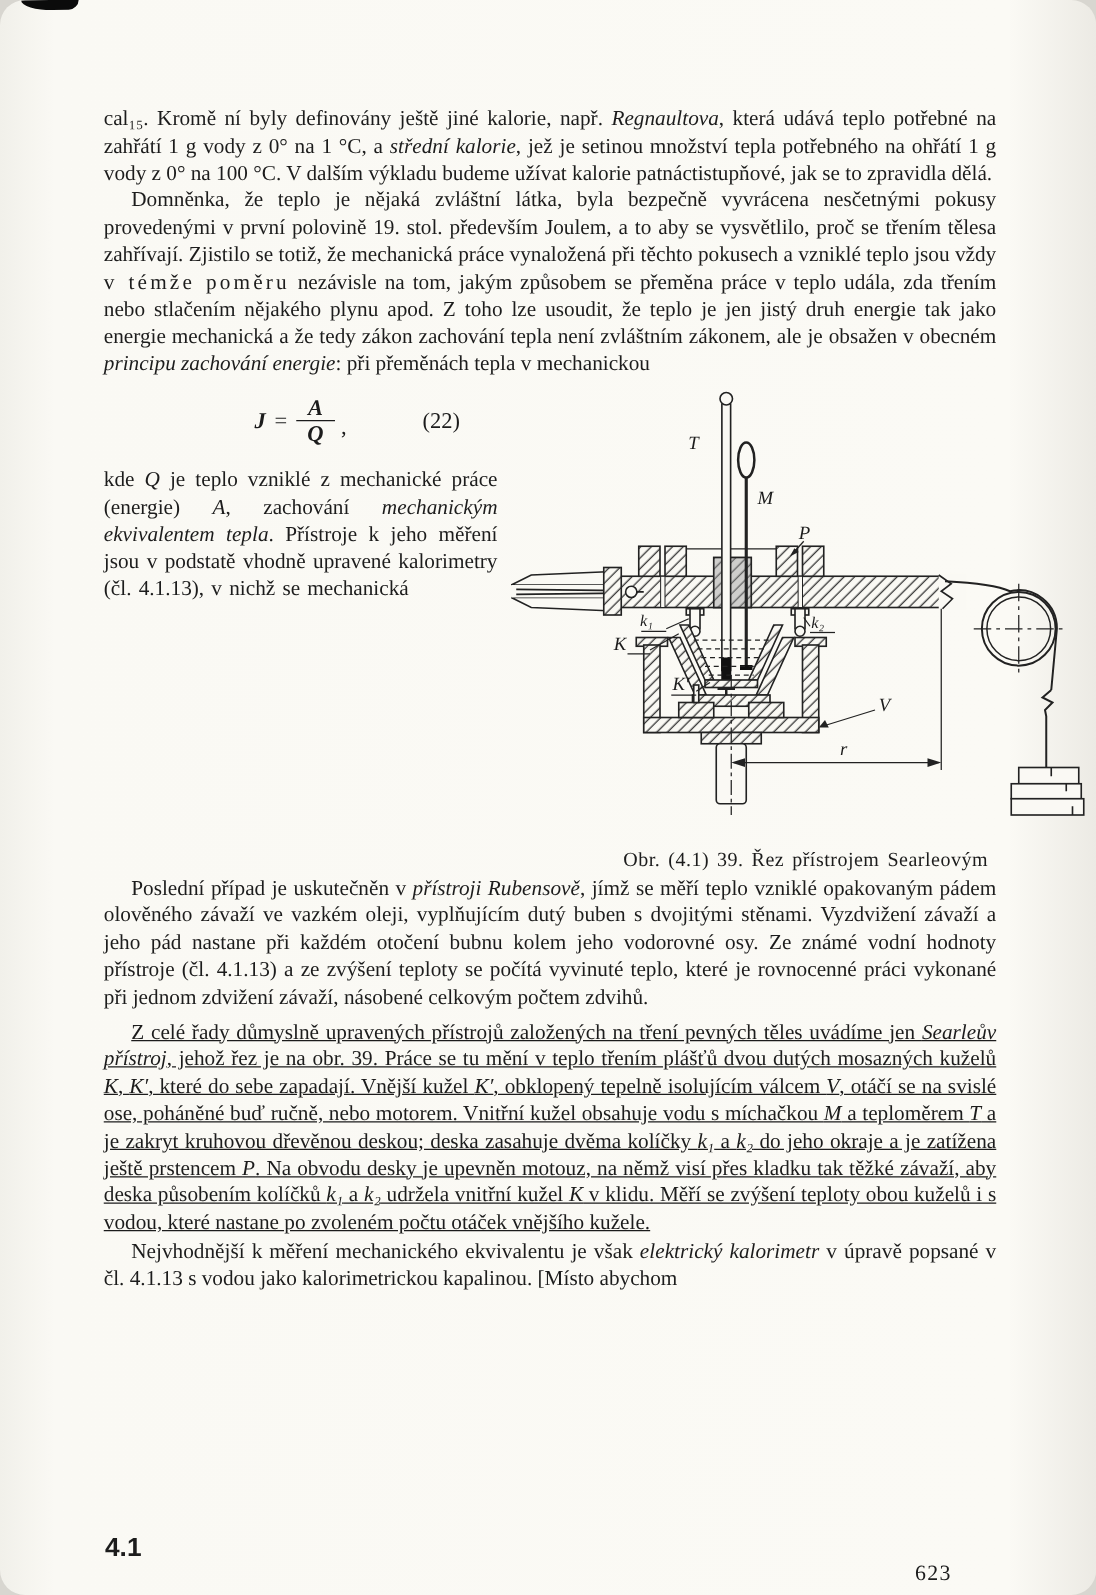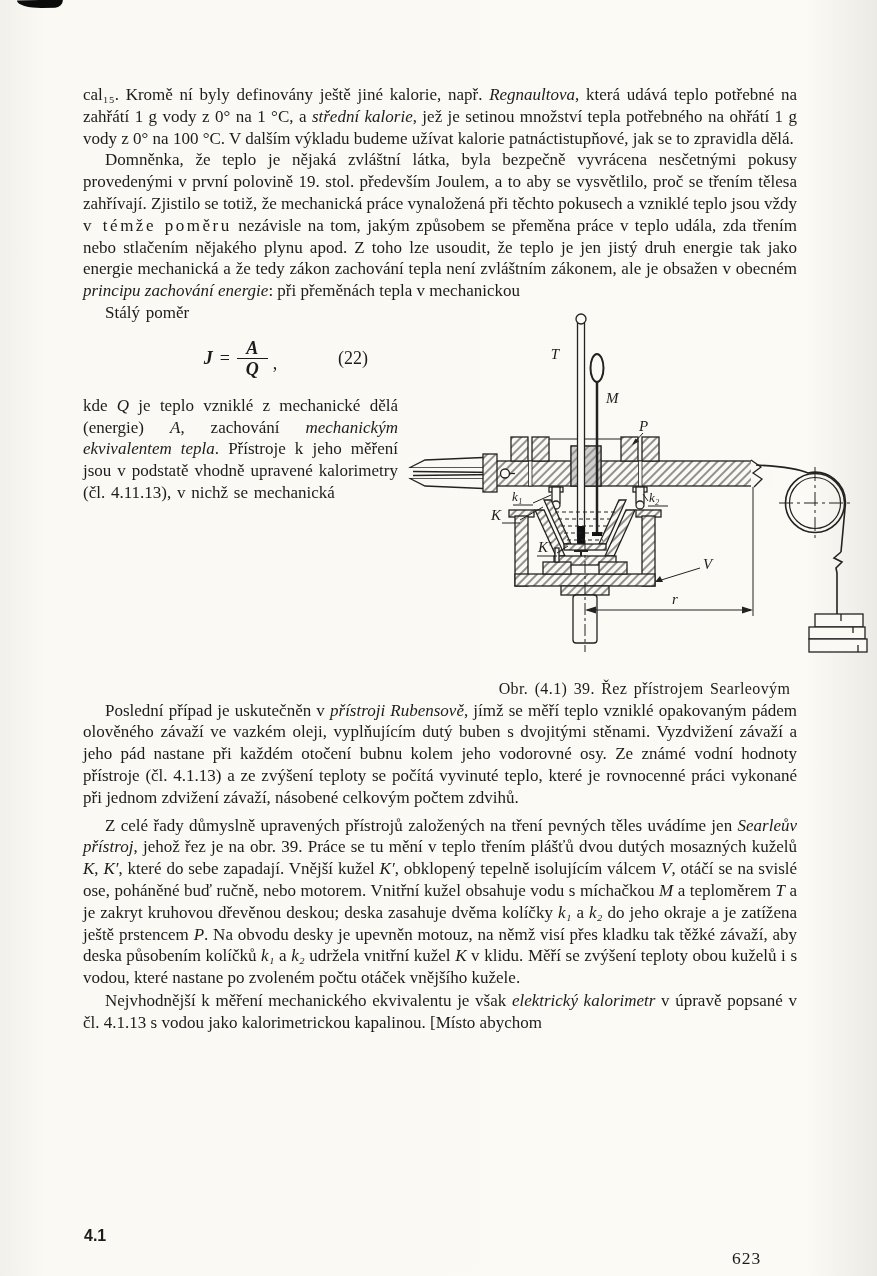--- a/index.html
+++ b/index.html
@@ -4,81 +4,81 @@
 <style>
   html,body{margin:0;padding:0;background:#d8d6d0;}
   .page{
     position:relative;
     width:877px;height:1276px;
     margin:0 auto;
     background:linear-gradient(90deg,#f1f0ea 0,#faf9f4 5%,#fbfaf5 92%,#eceae4 100%);
     font-family:"Liberation Serif","DejaVu Serif",serif;
     color:#1c1c1c;
     overflow:hidden;
+    border-radius:20px;
   }
   .corner-blob{
     position:absolute;left:17px;top:0;width:46px;height:8px;
     background:#0b0b0b;border-radius:0 0 8px 55% / 0 0 8px 100%;
     transform:rotate(-1deg);
   }
   .content{
     position:absolute;left:83px;top:84px;width:714px;
     font-size:17px;line-height:21.8px;text-align:justify;
   }
   p{margin:0;}
   .ind{text-indent:22px;}
-  .mt6{margin-top:6px;}
+  .mt6{margin-top:6px;text-decoration:underline;}
   .mt9{margin-top:1px;}
   .it{font-style:italic;}
   .sp{letter-spacing:2.5px;margin-top:48px;}
   .two-col{display:flex;align-items:flex-start;}
   .left-col{width:315px;flex:0 0 auto;word-spacing:1.5px;}
   .fig-block{width:475px;flex:0 0 auto;margin-right:-84px;padding-left:9px;box-sizing:content-box;margin-top:2px;}
   .caption{text-align:center;font-size:16px;margin-top:18px;letter-spacing:.4px;word-spacing:2px;}
   .equation{position:relative;display:flex;align-items:center;justify-content:center;
     margin:9px 0 10px;font-size:18px;height:52px;}
   .eq-lhs{font-style:italic;font-weight:bold;margin-right:7px;}
   .eq-sign{margin-right:7px;}
   .frac{display:inline-flex;flex-direction:column;align-items:center;font-style:italic;font-weight:bold;line-height:1.15;}
   .frac .num{padding:0 9px;}
   .frac .den{border-top:1.5px solid #1c1c1c;padding:0 9px;}
   .eq-comma{margin-left:5px;align-self:flex-end;padding-bottom:10px;}
   .eq-num{position:absolute;right:30px;font-style:normal;}
   .footer-left{position:absolute;left:84px;top:1227px;
-    font-family:"Liberation Sans","DejaVu Sans",sans-serif;font-weight:bold;font-size:16px;}
+    font-family:"Liberation Sans","DejaVu Sans",sans-serif;font-weight:bold;font-size:21px;}
   .footer-right{position:absolute;left:732px;top:1231px;font-size:17.5px;letter-spacing:1px;margin-top:17px;}
   svg text{font-family:"Liberation Serif","DejaVu Serif",serif;font-style:italic;font-size:15px;fill:#1c1c1c;stroke:none;}
   svg text.small{font-size:13px;}
 </style>
 </head>
 <body>
 
 <div class="page">
   <div class="corner-blob"></div>
 
   <div class="content">
     <p><span>cal₁₅. Kromě ní byly definovány ještě jiné kalorie, např. </span><span class="it">Regnaultova</span><span>, která udává teplo potřebné na zahřátí 1 g vody z 0° na 1 °C, a </span><span class="it">střední kalorie</span><span>, jež je setinou množství tepla potřebného na ohřátí 1 g vody z 0° na 100 °C. V dalším výkladu budeme užívat kalorie patnáctistupňové, jak se to zpravidla dělá.</span></p>
     <p class="ind"><span>Domněnka, že teplo je nějaká zvláštní látka, byla bezpečně vyvrácena nesčetnými pokusy provedenými v první polovině 19. stol. především Joulem, a to aby se vysvětlilo, proč se třením tělesa zahřívají. Zjistilo se totiž, že mechanická práce vynaložená při těchto pokusech a vzniklé teplo jsou vždy </span><span class="sp">v témže poměru</span><span> nezávisle na tom, jakým způsobem se přeměna práce v teplo udála, zda třením nebo stlačením nějakého plynu apod. Z toho lze usoudit, že teplo je jen jistý druh energie tak jako energie mechanická a že tedy zákon zachování tepla není zvláštním zákonem, ale je obsažen v obecném </span><span class="it">principu zachování energie</span><span>: při přeměnách tepla v mechanickou</span></p>
 
     <div class="two-col">
       <div class="left-col">
-        <p class="ind"><span>Stálý poměr</span></p>
 
         <div class="equation">
           <span class="eq-lhs">J</span>
           <span class="eq-sign">=</span>
           <span class="frac">
             <span class="num">A</span>
             <span class="den">Q</span>
           </span>
           <span class="eq-comma">,</span>
           <span class="eq-num">(22)</span>
         </div>
 
-        <p><span>kde </span><span class="it">Q</span><span> je teplo vzniklé z mechanické dělá (energie) </span><span class="it">A</span><span>, zachování </span><span class="it">mechanickým ekvivalentem tepla</span><span>. Přístroje k jeho měření jsou v podstatě vhodně upravené kalorimetry (čl. 4.11.13), v nichž se mechanická</span></p>
+        <p><span>kde </span><span class="it">Q</span><span> je teplo vzniklé z mechanické práce (energie) </span><span class="it">A</span><span>, zachování </span><span class="it">mechanickým ekvivalentem tepla</span><span>. Přístroje k jeho měření jsou v podstatě vhodně upravené kalorimetry (čl. 4.1.13), v nichž se mechanická</span></p>
       </div>
 
       <div class="fig-block">
         <svg viewBox="0 0 475 350" width="475" height="350">
           <defs>
             <pattern id="hat" patternUnits="userSpaceOnUse" width="6" height="6" patternTransform="rotate(45)">
               <rect width="6" height="6" fill="#faf9f4"></rect>
               <line x1="1" y1="0" x2="1" y2="6" stroke="#3b3b3b" stroke-width="1.1"></line>
             </pattern>
           </defs>

